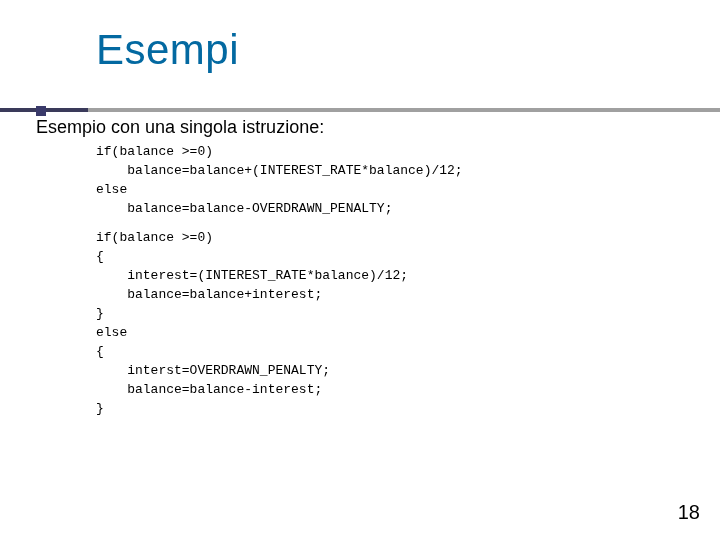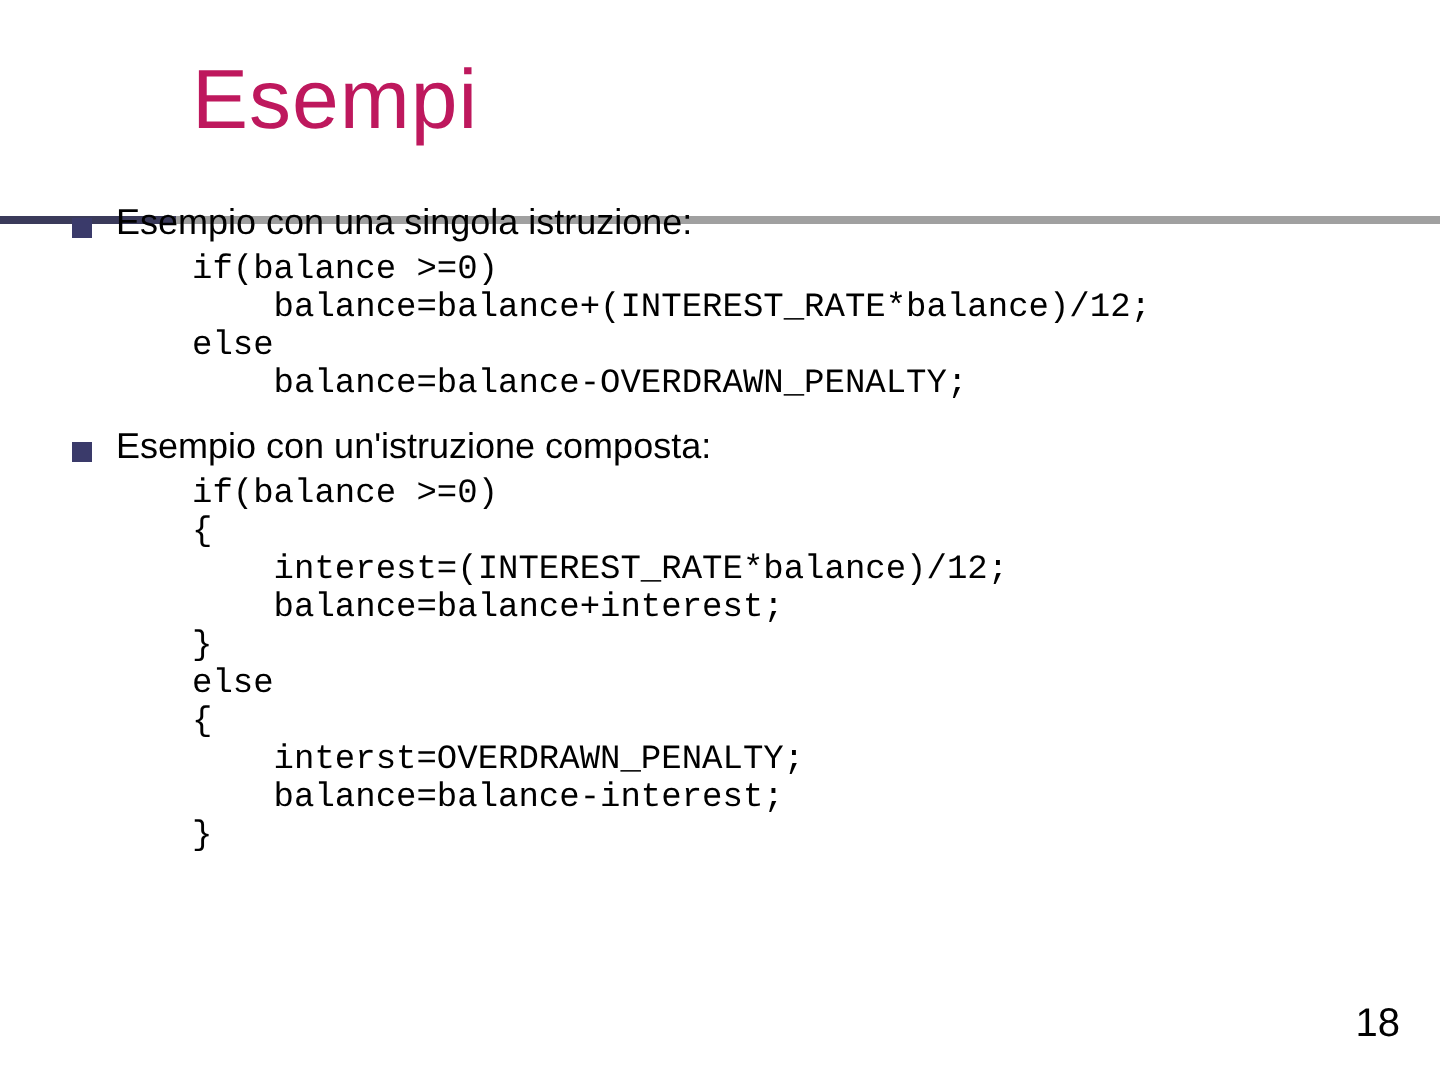--- a/index.html
+++ b/index.html
@@ -22,21 +22,21 @@
     position: absolute;
     left: 0;
     top: 26px;
     width: 100%;
   }
   .title {
     font-size: 42px;
     font-weight: 400;
     margin: 0 0 1px 96px;
     letter-spacing: 0.5px;
-    color: #be185d;
+    color: #0369a1;
   }
   .title-rule {
     position: absolute;
     top: 82px;
     left: 0;
     width: 100%;
     height: 4px;
     background: #a0a0a0;
   }
   .title-rule::before {
@@ -49,39 +49,40 @@
     background: #3a3a5a;
   }
   .body {
     position: absolute;
     left: 36px;
     top: 100px;
     width: 660px;
   }
   .item {
     display: flex;
-    align-items: center;
+    align-items: flex-start;
     margin-bottom: 4px;
+    flex-direction: column;
   }
   .bullet {
     width: 10px;
     height: 10px;
     background: #3a3a6a;
     margin-top: 6px;
     margin-right: 12px;
     flex: 0 0 auto;
   }
   .item-text {
     font-size: 18px;
     line-height: 22px;
     color: #000;
   }
   .code {
     font-family: "Courier New", Courier, monospace;
-    font-size: 17px;
+    font-size: 13px;
     line-height: 19px;
     white-space: pre;
     margin: 4px 0 10px 60px;
     color: #000;
   }
   .pagenum {
     position: absolute;
     right: 20px;
     bottom: 16px;
     font-size: 20px;
@@ -102,24 +103,20 @@
 
     <div class="item">
       <div class="bullet"></div>
       <div class="item-text">Esempio con una singola istruzione:</div>
     </div>
     <div class="code">if(balance &gt;=0)
     balance=balance+(INTEREST_RATE*balance)/12;
 else
     balance=balance-OVERDRAWN_PENALTY;</div>
 
-    <div class="item">
-      <div class="bullet"></div>
-      <div class="item-text">Esempio con un'istruzione composta:</div>
-    </div>
     <div class="code">if(balance &gt;=0)
 {
     interest=(INTEREST_RATE*balance)/12;
     balance=balance+interest;
 }
 else
 {
     interst=OVERDRAWN_PENALTY;
     balance=balance-interest;
 }</div>

